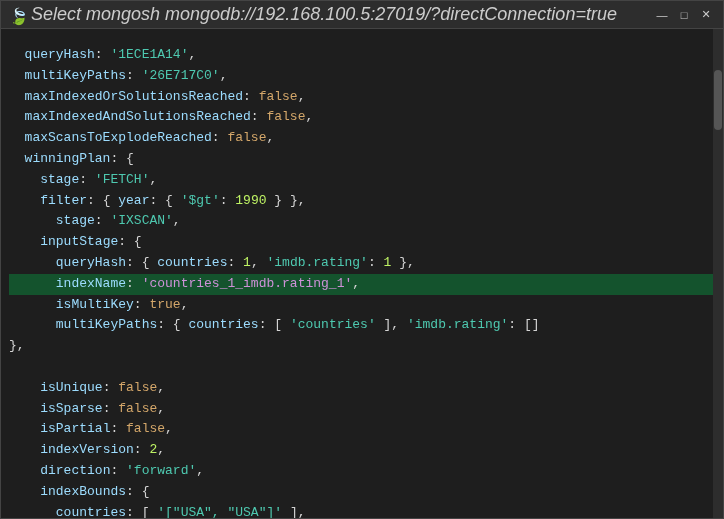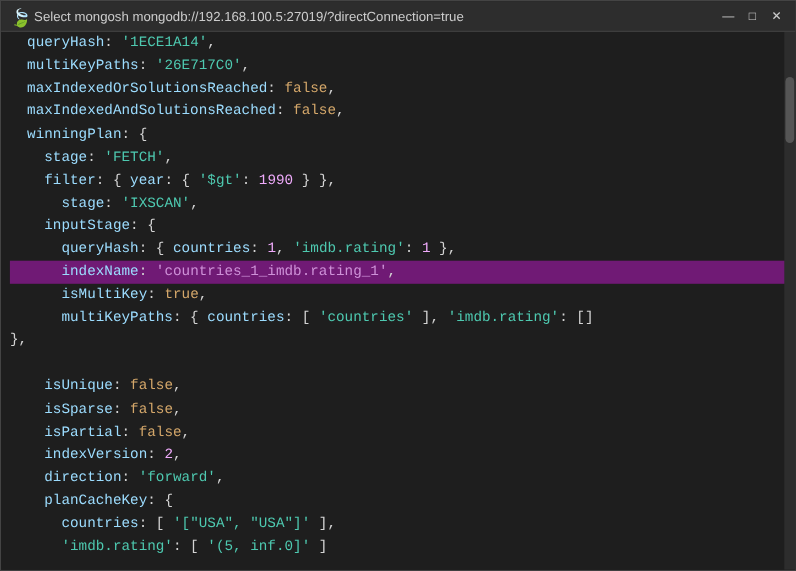--- a/index.html
+++ b/index.html
@@ -36,23 +36,24 @@
 
     .title-bar-icon {
       width: 16px;
       height: 16px;
       margin-right: 6px;
       flex-shrink: 0;
     }
 
     .title-bar-text {
       color: #cccccc;
-      font-size: 12px;
+      font-size: 18px;
       flex: 1;
       font-family: 'Segoe UI', Arial, sans-serif;
+      font-style: italic;
     }
 
     .title-bar-controls {
       display: flex;
       gap: 4px;
     }
 
     .title-bar-btn {
       width: 18px;
       height: 18px;
@@ -86,32 +87,32 @@
       width: 8px;
       background: #555;
       margin: 1px;
       border-radius: 4px;
       height: 60px;
       position: absolute;
       top: 40px;
     }
 
     .code-content {
-      padding: 0 8px;
+      padding: 16px 8px;
       font-size: 13px;
       line-height: 1.6;
       flex: 1;
       overflow: hidden;
     }
 
     .line {
       white-space: pre;
       display: block;
     }
-    .number { color: #f0abfc; }
+    .number { color: #bef264; }
     
     .idx-pink { color: #ce91d8; }
     
     .kw-orange { color: #d4a76a; }
     
     .cyan { color: #9cdcfe; }
     
     .white { color: #d4d4d4; }
     
     .bright-green { color: #4ec9b0; }
@@ -134,54 +135,55 @@
     <div class="code-content">
 
       <span class="line">  <span class="cyan">queryHash</span><span class="white">: </span><span class="bright-green">'1ECE1A14'</span><span class="white">,</span></span>
 
       <span class="line">  <span class="cyan">multiKeyPaths</span><span class="white">: </span><span class="bright-green">'26E717C0'</span><span class="white">,</span></span>
 
       <span class="line">  <span class="cyan">maxIndexedOrSolutionsReached</span><span class="white">: </span><span class="kw-orange">false</span><span class="white">,</span></span>
 
       <span class="line">  <span class="cyan">maxIndexedAndSolutionsReached</span><span class="white">: </span><span class="kw-orange">false</span><span class="white">,</span></span>
 
+      <span class="line">  <span class="cyan">maxScansToExplodeReached</span><span class="white">: </span><span class="kw-orange">false</span><span class="white">,</span></span>
 
       <span class="line">  <span class="cyan">winningPlan</span><span class="white">: {</span></span>
 
       <span class="line">    <span class="cyan">stage</span><span class="white">: </span><span class="bright-green">'FETCH'</span><span class="white">,</span></span>
 
       <span class="line">    <span class="cyan">filter</span><span class="white">: { </span><span class="cyan">year</span><span class="white">: { </span><span class="bright-green">'$gt'</span><span class="white">: </span><span class="number">1990</span><span class="white"> } },</span></span>
 
       <span class="line">      <span class="cyan">stage</span><span class="white">: </span><span class="bright-green">'IXSCAN'</span><span class="white">,</span></span>
 
       <span class="line">    <span class="cyan">inputStage</span><span class="white">: {</span></span>
 
       <span class="line">      <span class="cyan">queryHash</span><span class="white">: { </span><span class="cyan">countries</span><span class="white">: </span><span class="number">1</span><span class="white">, </span><span class="bright-green">'imdb.rating'</span><span class="white">: </span><span class="number">1</span><span class="white"> },</span></span>
 
-      <span class="line" style="background:#701a75; display:block;">      <span class="cyan">indexName</span><span class="white">: </span><span class="idx-pink">'countries_1_imdb.rating_1'</span><span class="white">,</span></span>
+      <span class="line" style="background:#14532d; display:block;">      <span class="cyan">indexName</span><span class="white">: </span><span class="idx-pink">'countries_1_imdb.rating_1'</span><span class="white">,</span></span>
 
       <span class="line">      <span class="cyan">isMultiKey</span><span class="white">: </span><span class="kw-orange">true</span><span class="white">,</span></span>
 
       <span class="line">      <span class="cyan">multiKeyPaths</span><span class="white">: { </span><span class="cyan">countries</span><span class="white">: [ </span><span class="bright-green">'countries'</span><span class="white"> ], </span><span class="bright-green">'imdb.rating'</span><span class="white">: []</span></span>
 
       <span class="line"><span class="white">},</span></span>
 
       <span class="line"> </span>
 
       <span class="line">    <span class="cyan">isUnique</span><span class="white">: </span><span class="kw-orange">false</span><span class="white">,</span></span>
 
       <span class="line">    <span class="cyan">isSparse</span><span class="white">: </span><span class="kw-orange">false</span><span class="white">,</span></span>
 
       <span class="line">    <span class="cyan">isPartial</span><span class="white">: </span><span class="kw-orange">false</span><span class="white">,</span></span>
 
       <span class="line">    <span class="cyan">indexVersion</span><span class="white">: </span><span class="number">2</span><span class="white">,</span></span>
 
       <span class="line">    <span class="cyan">direction</span><span class="white">: </span><span class="bright-green">'forward'</span><span class="white">,</span></span>
 
-      <span class="line">    <span class="cyan">planCacheKey</span><span class="white">: {</span></span>
+      <span class="line">    <span class="cyan">indexBounds</span><span class="white">: {</span></span>
 
       <span class="line">      <span class="cyan">countries</span><span class="white">: [ </span><span class="bright-green">'["USA", "USA"]'</span><span class="white"> ],</span></span>
 
       <span class="line">      <span class="bright-green">'imdb.rating'</span><span class="white">: [ </span><span class="bright-green">'(5, inf.0]'</span><span class="white"> ]</span></span>
 
     </div>
     <div class="scrollbar-y">
       <div class="scrollbar-thumb"></div>
     </div>
   </div>

